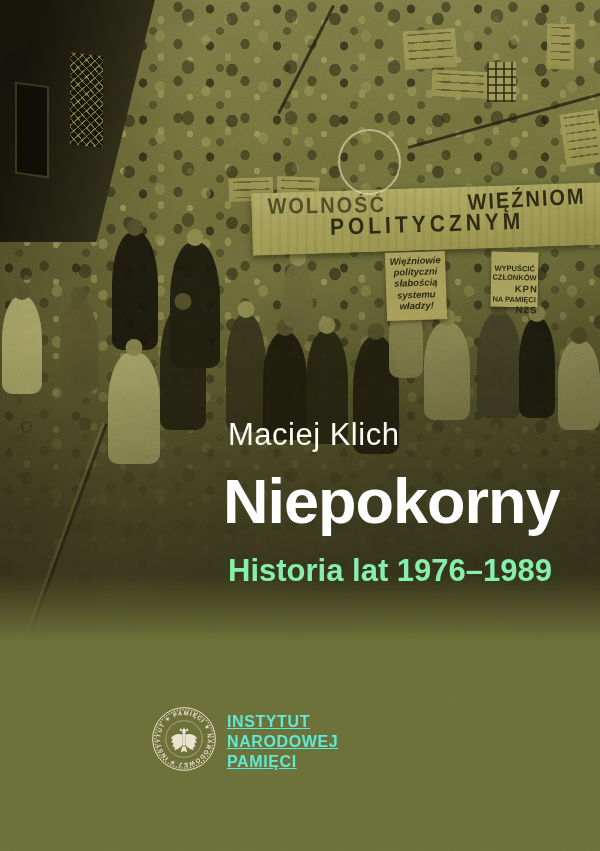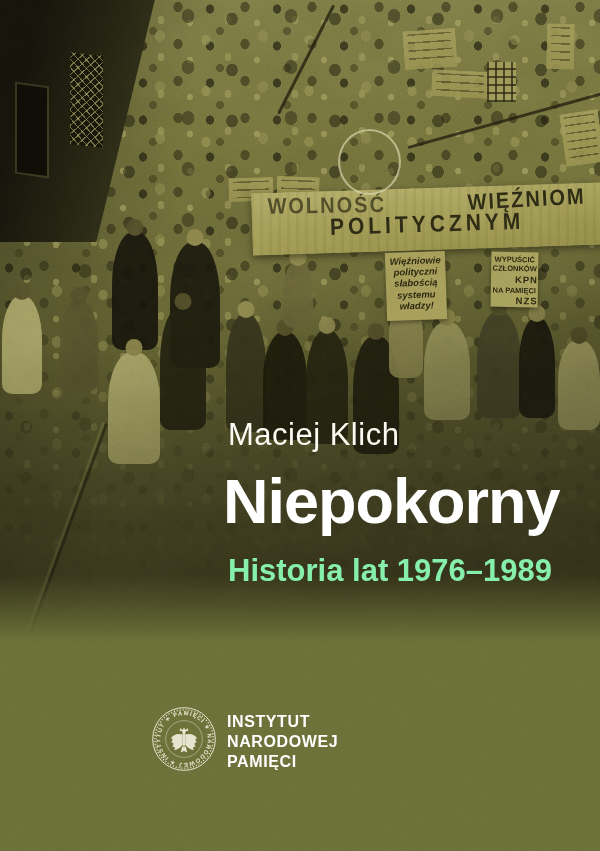--- a/index.html
+++ b/index.html
@@ -69,21 +69,21 @@
   .b-row1 .w-left{opacity:.72;transform:rotate(.8deg);}
   .b-row1 .w-right{transform:rotate(-1.2deg);}
   .b-row2{text-align:center;font-weight:700;font-size:21px;letter-spacing:4px;
     margin-top:-2px;transform:scaleY(1.12);}
   
   .sign{position:absolute;box-sizing:border-box;color:#282511;font-weight:700;text-align:center;
     box-shadow:0 2px 4px rgba(18,17,7,.45);}
   .s1{left:386px;top:252px;width:60px;height:68px;background:#a89f5e;transform:rotate(-2deg);
     font-size:9.5px;line-height:1.18;font-style:italic;padding-top:3px;}
   .s2{left:491px;top:252px;width:47px;height:55px;background:#a9a261;transform:rotate(1deg);
-    font-size:7.5px;line-height:1.25;padding-top:3px;}
+    font-size:7.5px;line-height:1.25;padding-top:12px;}
   .s2 .big{font-size:9.5px;letter-spacing:1px;text-align:right;}
   
   .scrib{position:absolute;background-color:#a59e5f;padding:3px 4px;box-sizing:border-box;
     background-clip:content-box,border-box;opacity:.85;
     background-image:repeating-linear-gradient(180deg,transparent 0 3px,rgba(35,32,14,.5) 3px 4.5px,transparent 4.5px 8px),
       linear-gradient(#a59e5f,#9b9455);}
   .checker{position:absolute;left:487px;top:62px;width:29px;height:40px;opacity:.9;
     background:
       repeating-linear-gradient(0deg,rgba(25,24,10,.7) 0 2px,transparent 2px 8px),
       repeating-linear-gradient(90deg,rgba(25,24,10,.7) 0 2px,transparent 2px 8px),#a6a060;}
@@ -93,21 +93,21 @@
   
   .author{position:absolute;left:228px;top:419px;font-size:31px;line-height:1;
     color:#fbfbf3;font-weight:400;letter-spacing:.5px;}
   .title{position:absolute;left:223px;top:470px;font-size:63px;line-height:1;
     color:#ffffff;font-weight:700;letter-spacing:-1px;}
   .subtitle{position:absolute;left:228px;top:555px;font-size:31px;line-height:1;
     color:#86efac;font-weight:700;letter-spacing:0;}
   
   .seal{position:absolute;left:150px;top:705px;width:68px;height:68px;}
   .pub-name{position:absolute;left:227px;top:712px;font-size:16px;line-height:20px;
-    font-weight:700;letter-spacing:.6px;color:#ffffff;}
+    font-weight:700;letter-spacing:.6px;color:#5eead4;text-decoration:underline;}
 </style>
 </head>
 <body>
 
 <div class="cover">
 
   <div class="photo">
     <div class="ph-base"></div>
     <div class="dots d1"></div>
     <div class="dots d2"></div>

